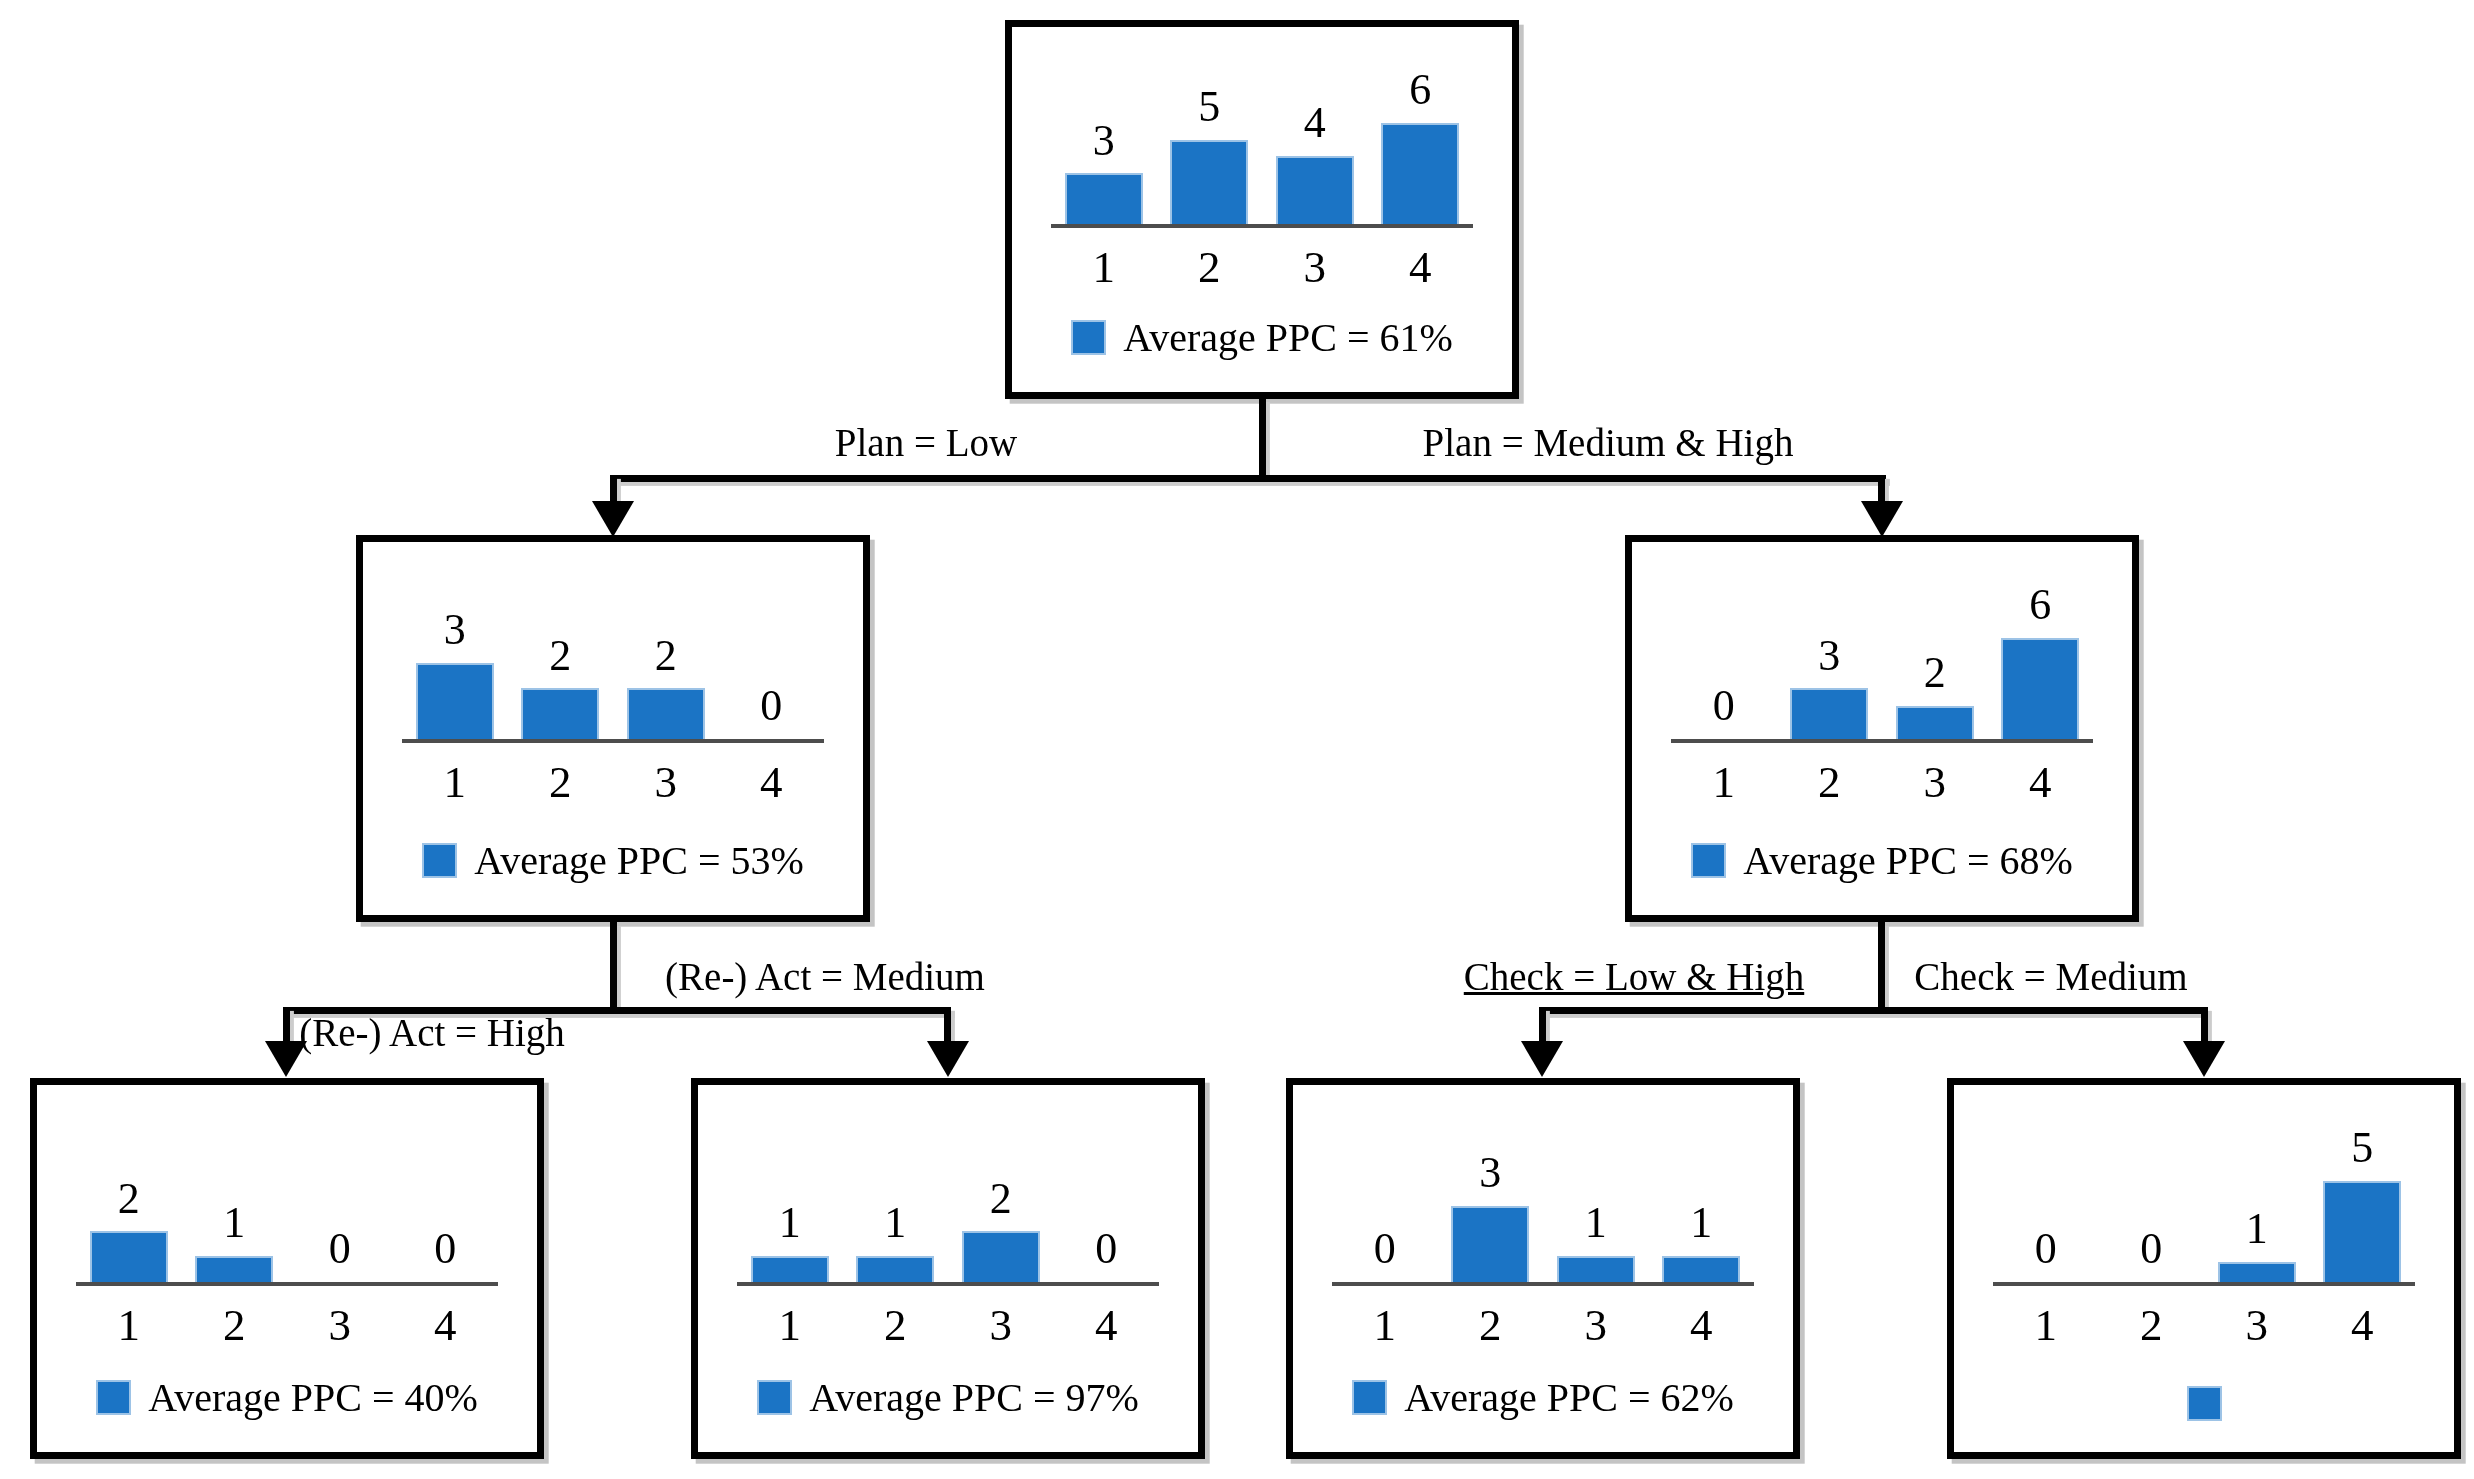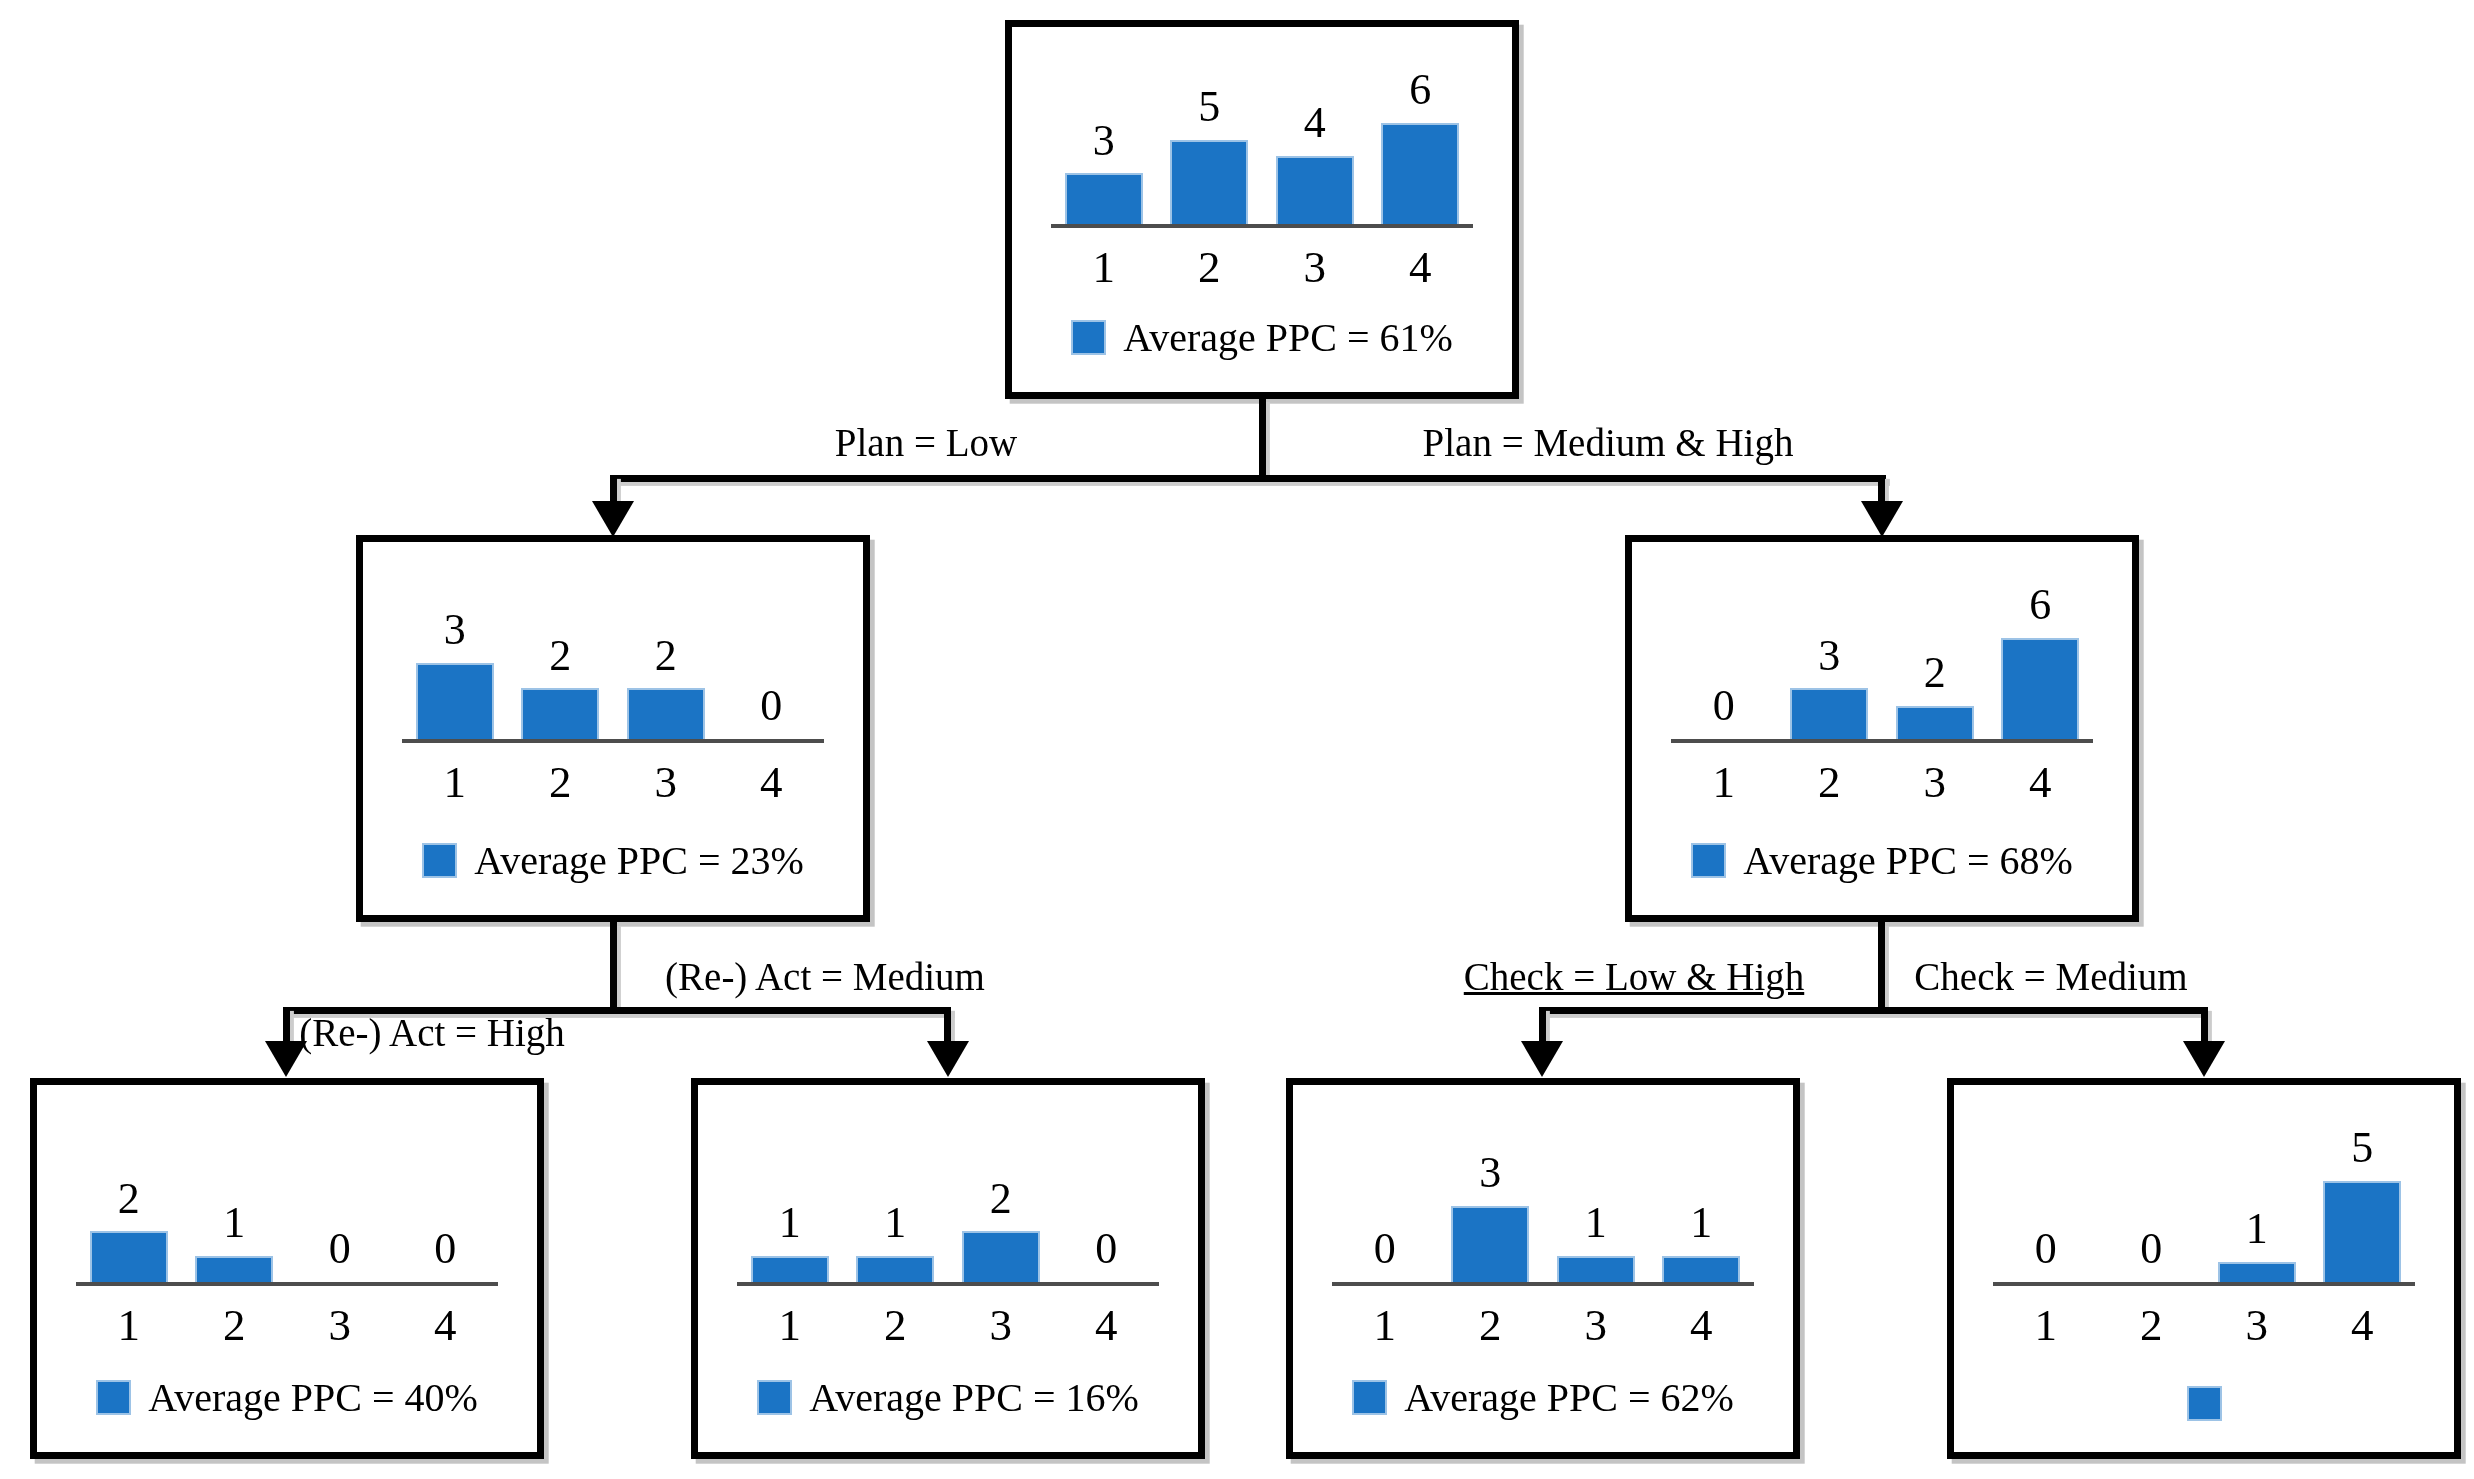--- a/index.html
+++ b/index.html
@@ -113,21 +113,21 @@
         </div>
       </div>
     <div class="cats">
         <div class="cat">1</div>
         <div class="cat">2</div>
         <div class="cat">3</div>
         <div class="cat">4</div>
       </div>
     <div class="legend">
       <span class="swatch" style="background: rgb(27, 116, 197); border: 2.3px solid rgb(157, 195, 230);"></span>
-      <span>Average PPC = 23%</span>
+      <span>Average PPC = 53%</span>
     </div>
   </div>
 
   <div class="node" style="left:1625px;top:535px;width:514px;height:387px;">
     <div class="plot" style="border-bottom-color: rgb(77, 77, 77);">
         <div class="slot">
           <div class="val" style="bottom: 11px;">0</div>
         </div>
         <div class="slot">
           <div class="val" style="bottom: 61px;">3</div>
@@ -202,21 +202,21 @@
         </div>
       </div>
     <div class="cats">
         <div class="cat">1</div>
         <div class="cat">2</div>
         <div class="cat">3</div>
         <div class="cat">4</div>
       </div>
     <div class="legend">
       <span class="swatch" style="background: rgb(27, 116, 197); border: 2.3px solid rgb(157, 195, 230);"></span>
-      <span>Average PPC = 16%</span>
+      <span>Average PPC = 97%</span>
     </div>
   </div>
 
   <div class="node" style="left:1286px;top:1078px;width:514px;height:381px;">
     <div class="plot" style="border-bottom-color: rgb(77, 77, 77);">
         <div class="slot">
           <div class="val" style="bottom: 11px;">0</div>
         </div>
         <div class="slot">
           <div class="val" style="bottom: 87px;">3</div>

